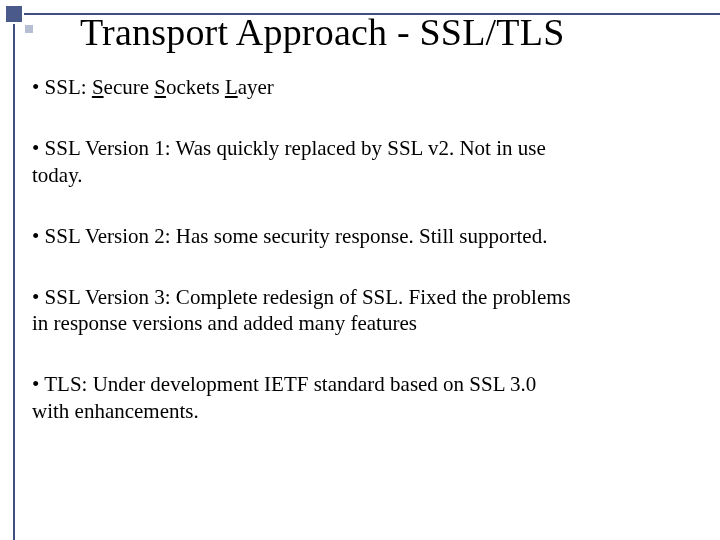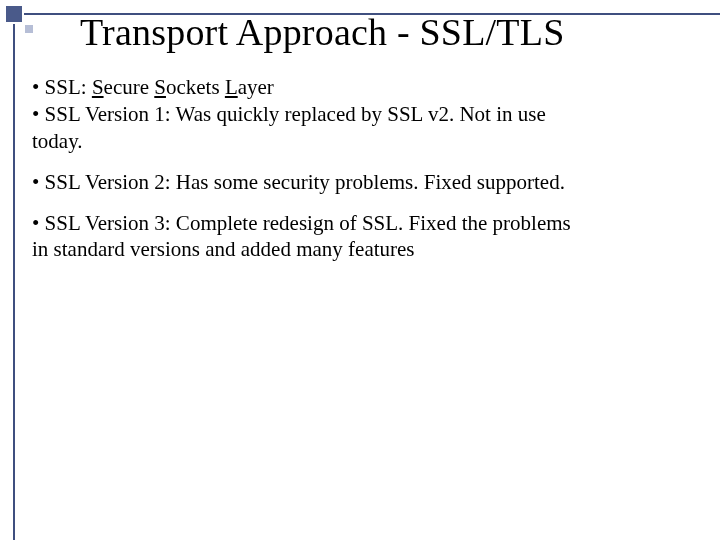--- a/index.html
+++ b/index.html
@@ -71,20 +71,21 @@
   .body {
     position: absolute;
     top: 74px;
     left: 32px;
     right: 24px;
     font-size: 21px;
     line-height: 1.28;
   }
   .body .row {
     margin-bottom: 14px;
+    margin-top: 34px;
   }
   .defs {
     display: flex;
     gap: 54px;
     margin-bottom: 0;
   }
   .u { text-decoration: underline; }
 </style>
 </head>
 <body>
@@ -102,17 +103,18 @@
 
   <div class="body">
 
     <div class="defs">
       <span>
         <span>• SSL: </span><span class="u">S</span><span>ecure </span><span class="u">S</span><span>ockets </span><span class="u">L</span><span>ayer</span>
       </span>
     </div>
 
     <div class="row">• SSL Version 1: Was quickly replaced by SSL v2. Not in use today.</div>
-    <div class="row">• SSL Version 2: Has some security problems. Fixed supported.</div>
-    <div class="row">• SSL Version 3: Complete redesign of SSL. Fixed the problems in standard versions and added many features</div>
+    <div class="row">• SSL Version 2: Has some security response. Still supported.</div>
+    <div class="row">• SSL Version 3: Complete redesign of SSL. Fixed the problems in response versions and added many features</div>
+    <div class="row">• TLS: Under development IETF standard based on SSL 3.0 with enhancements.</div>
 
   </div>
 </div>
 
 </body></html>

